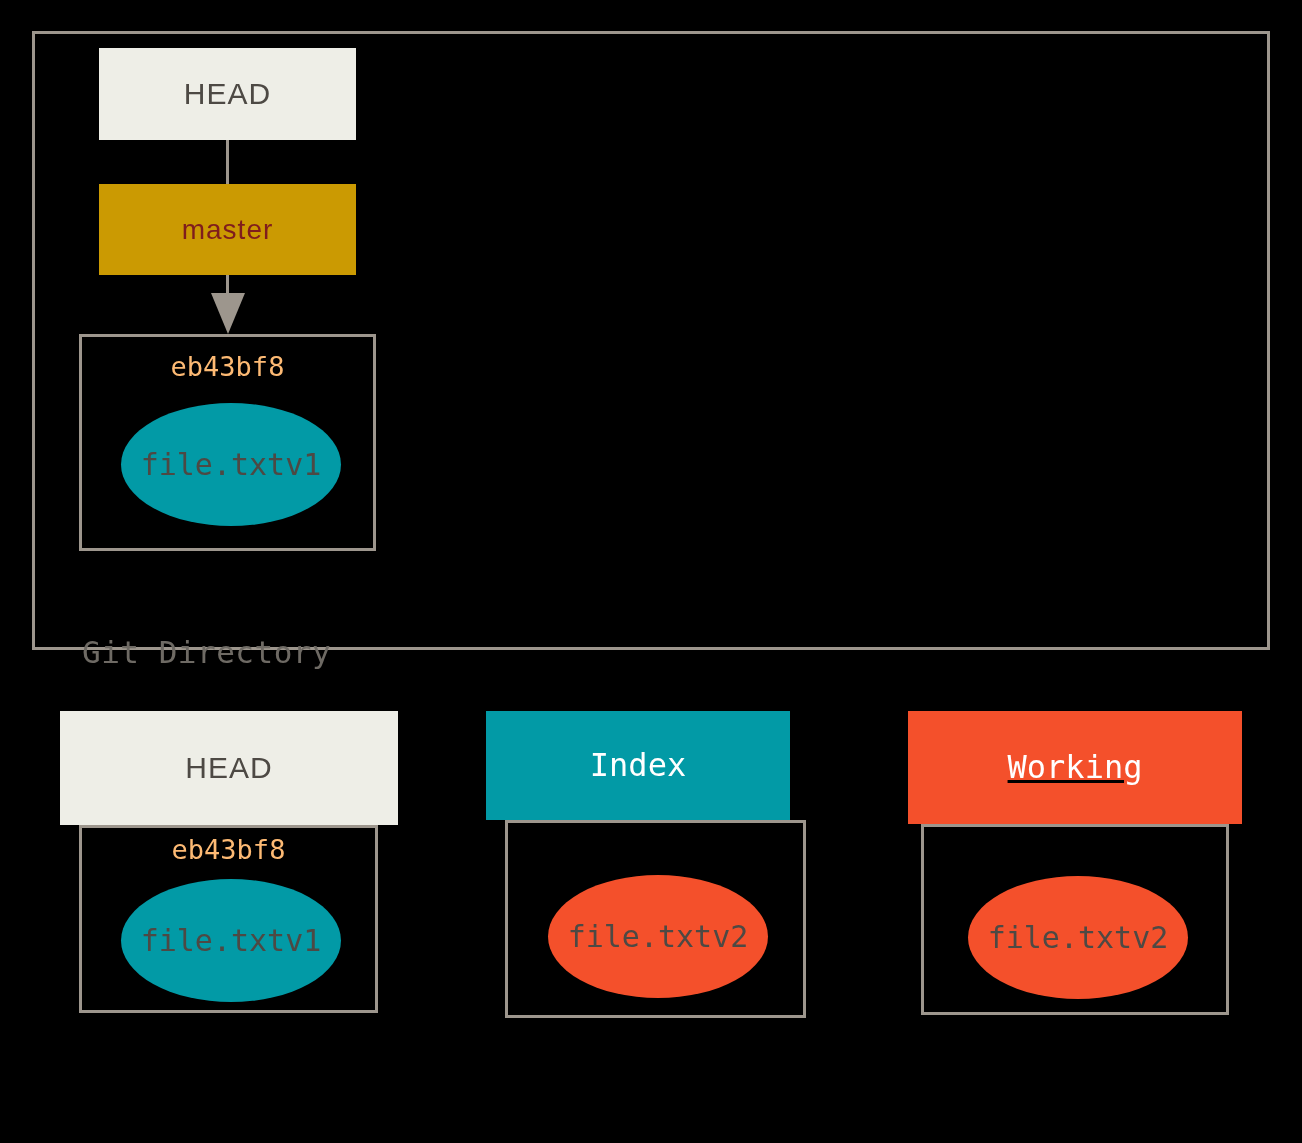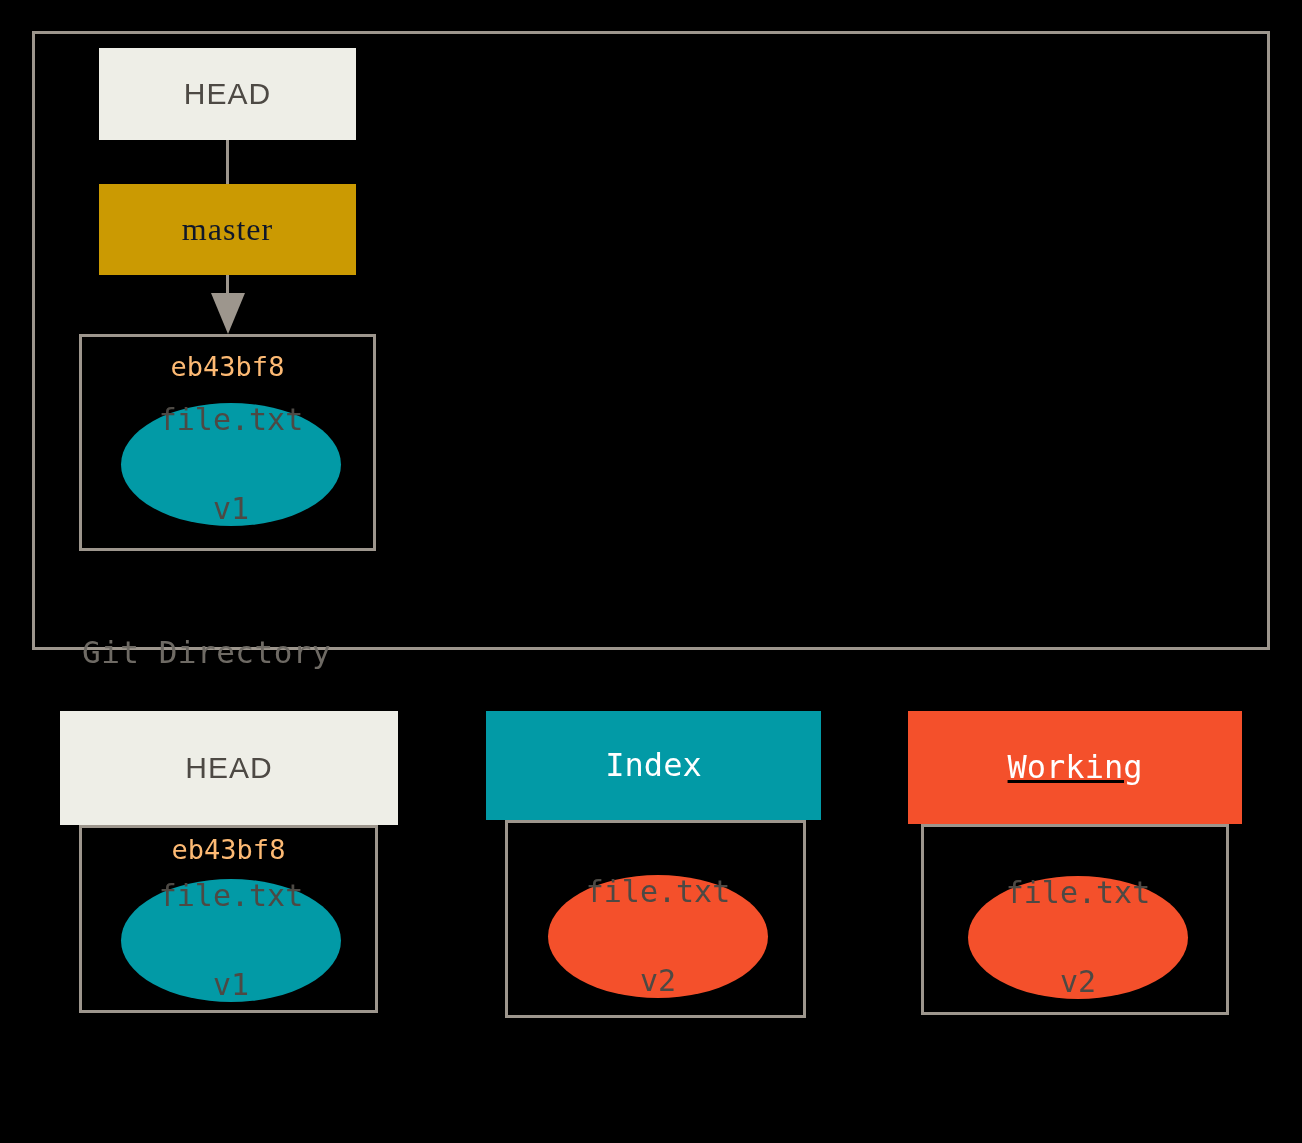--- a/index.html
+++ b/index.html
@@ -71,23 +71,23 @@
     top: 184px;
     width: 257px;
     height: 91px;
     background: #cb9a02;
     display: flex;
     align-items: center;
     justify-content: center;
     box-sizing: border-box;
   }
   .master-box .lbl {
-    font-size: 32px;
-    color: #0f172a;
-    font-family: Liberation Serif, serif;
+    font-size: 28px;
+    color: #7f1d1d;
+    font-family: Liberation Sans, sans-serif;
     letter-spacing: 1px;
   }
 
   
   .conn-head-master {
     position: absolute;
     left: 226px;
     top: 140px;
     width: 3px;
     height: 45px;
@@ -130,23 +130,23 @@
     text-align: center;
     font-size: 27px;
     color: #fdba74;
     font-family: "DejaVu Sans Mono", monospace;
   }
 
   
   .blob {
     position: absolute;
     display: flex;
-    flex-direction: column;
+    flex-direction: row;
     align-items: center;
-    justify-content: space-between;
+    justify-content: center;
     border-radius: 50% / 50%;
     line-height: 1.12;
     font-family: "DejaVu Sans Mono", monospace;
     font-size: 30px;
     color: #4d4944;
     box-sizing: border-box;
   }
   .blob.teal { background: #029aa6; }
   .blob.orange { background: #f4502b; }
 
@@ -201,21 +201,21 @@
     left: 39px;
     top: 51px;
     width: 220px;
     height: 123px;
   }
 
   
   .index-header {
     left: 486px;
     top: 711px;
-    width: 335px;
+    width: 304px;
     height: 109px;
     background: #029aa6;
   }
   .index-header .lbl {
     font-size: 32px;
     color: #ffffff;
   }
   .index-body {
     left: 505px;
     top: 820px;

